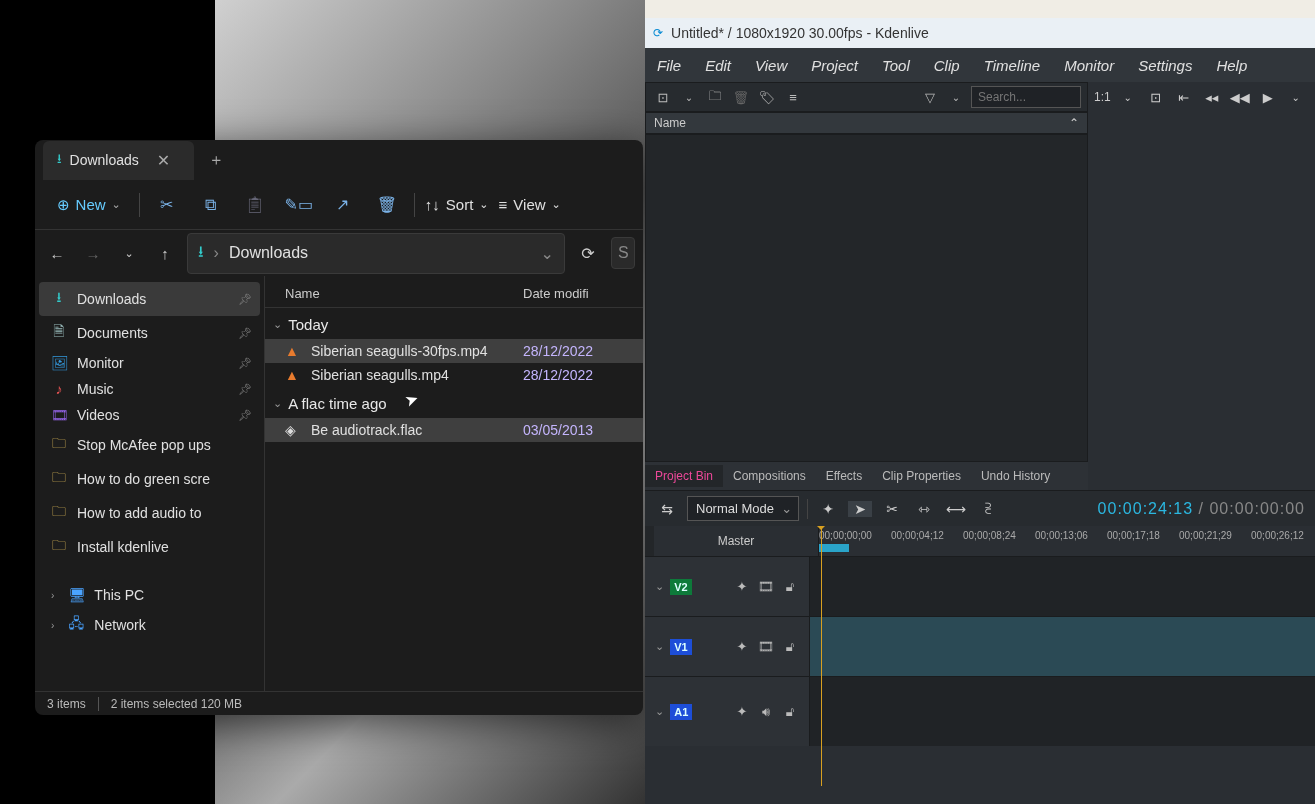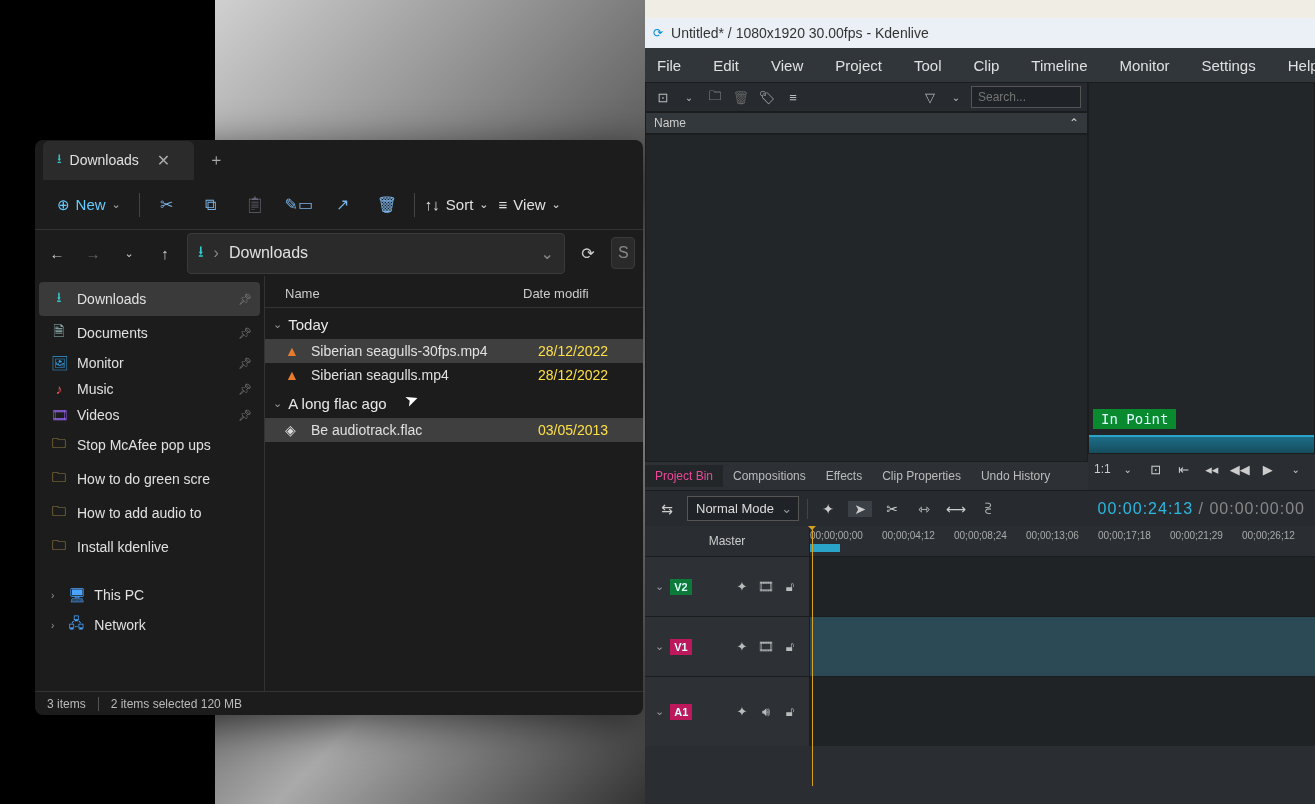--- a/index.html
+++ b/index.html
@@ -43,32 +43,32 @@
 .list-header { display:flex; padding:6px 20px; border-bottom:1px solid #333; font-size:13px; color:#ccc; }
 .col-name{ flex:1; } .col-date{ width:100px; text-align:left;margin-left:22px; }
 .group-row { display:flex; align-items:center; gap:6px; padding:8px 8px 6px; font-size:15px; color:#e8e8e8; }
 .group-chev{ color:#999; font-size:11px; }
 .file-row { display:flex; align-items:center; padding:4px 20px; font-size:14px; gap:10px; }
 .file-row.selected { background:#3f3f3f; }
 .file-ic{ width:16px; }
 .file-ic.vlc{ color:#e87b2e; }
 .file-ic.flac{ color:#ddd; }
 .file-name{ flex:1; white-space:nowrap; overflow:hidden; }
-.file-date{ width:100px; color:#fde047;text-align:center; }
+.file-date{ width:100px; color:#c4b5fd; }
 
 .ex-status { position:absolute; bottom:0; left:0; right:0; height:24px; border-top:1px solid #333; display:flex; align-items:center; gap:12px; padding:0 12px; font-size:12px; color:#bbb; }
 .status-sep{ width:1px; height:14px; background:#555; }
 
 .cursor-arrow { position:absolute; left:405px; top:390px; color:#fff; font-size:16px; pointer-events:none; transform:rotate(-20deg); }
 
 
 .kden { position:absolute; left:645px; top:18px; width:670px; height:786px; background:#2a2e33; color:#ccc; font-size:13px; }
 .kden-title { height:30px; background:#eaf0f5; color:#333; display:flex; align-items:center; gap:8px; padding:0 8px; font-size:14px; }
 .kden-title .app-ic{ color:#0b8cd4; font-size:12px; }
-.kden-menu { height:34px; background:#31363b; display:flex; align-items:center; gap:32px; padding:0 12px; font-size:15px; color:#e0e0e0; }
+.kden-menu { height:34px; background:#31363b; display:flex; align-items:center; gap:24px; padding:0 12px; font-size:15px; color:#e0e0e0;font-style:italic; }
 .kden-main { display:flex; }
 
 .kden-left { width:443px; display:flex; flex-direction:column; }
 .bin-tools { height:30px; background:#272b2f; border:1px solid #1a1c1e; display:flex; align-items:center; padding:0 6px; gap:4px; }
 .bin-tools .sp{ flex:1; }
 .bin-ic{ width:22px; text-align:center; color:#bbb; font-size:13px; }
 .bin-ic.dim{ color:#666; }
 .bin-search input{ width:110px; background:#1f2226; border:1px solid #555; color:#aaa; padding:3px 6px; font-size:12px; }
 .bin-header { height:22px; background:#33383d; border:1px solid #1a1c1e; display:flex; align-items:center; justify-content:space-between; padding:0 8px; font-size:12px; }
 .bin-body { height:328px; background:#232629; border:1px solid #1a1c1e; }
@@ -90,33 +90,33 @@
 .tl-toolbar { height:36px; background:#272b2f; display:flex; align-items:center; gap:8px; padding:0 10px; border-top:1px solid #1a1c1e; }
 .tl-ic{ width:24px; text-align:center; color:#ccc; font-size:14px; }
 .tl-mode { background:#1f2226; border:1px solid #555; padding:4px 24px 4px 8px; color:#ddd; font-size:13px; position:relative; }
 .tl-mode::after{ content:'⌄'; position:absolute; right:6px; color:#999; }
 .tl-sep{ width:1px; height:20px; background:#444; }
 .tl-tc{ font-family:monospace; font-size:16px; letter-spacing:1px; }
 .tl-tc .cur{ color:#2bb7e0; } .tl-tc .total{ color:#888; }
 
 .timeline { background:#232629; }
 .tl-ruler { height:30px; display:flex; position:relative; }
-.tl-ruler-left { width:165px; display:flex; align-items:center; justify-content:center; font-size:12px; background:#2a2e33; border-right:1px solid #1a1c1e; }
+.tl-ruler-left { width:165px; display:flex; align-items:center; justify-content:center; font-size:12px; background:#2a2e33; border-right:1px solid #1a1c1e;margin-left:9px; }
 .tl-ruler-right { flex:1; position:relative; background:#2a2e33; }
 .tl-tick { position:absolute; top:4px; font-size:10px; color:#aaa; }
 .tl-playhead { position:absolute; top:0; bottom:-230px; width:1px; background:#d8a020; }
 .tl-playhead::before{ content:''; position:absolute; top:0; left:-4px; border:4px solid transparent; border-top-color:#d8a020; }
 .tl-zone { position:absolute; top:18px; left:0; width:30px; height:8px; background:#2aa4c9; }
 
 .track { height:60px; display:flex; border-top:1px solid #1a1c1e; }
 .track.audio{ height:70px; }
 .track-head { width:165px; background:#2d3136; display:flex; align-items:center; gap:6px; padding:0 10px; border-right:1px solid #1a1c1e; }
 .trk-chev{ color:#999; font-size:11px; }
 .trk-label{ background:#0d7a3a; color:#dff; font-size:11px; padding:2px 4px; font-weight:bold; }
-.trk-label.v1{ background:#be185d; }
+.trk-label.v1{ background:#1d4ed8; }
 .trk-ic{ width:18px; text-align:center; color:#bbb; font-size:13px; }
 .track-body { flex:1; background:#202326; }
 .track-body.v1{ background:#2b4a55; }
 </style>
 </head>
 <body>
 
 <div class="bg-photo"></div>
 <div class="bg-sig"></div>
 
@@ -242,21 +242,21 @@
           <span class="file-name">Siberian seagulls-30fps.mp4</span>
           <span class="file-date">28/12/2022</span>
         </div>
       <div class="file-row">
           <span class="file-ic vlc">▲</span>
           <span class="file-name">Siberian seagulls.mp4</span>
           <span class="file-date">28/12/2022</span>
         </div>
       <div class="group-row">
           <span class="group-chev">⌄</span>
-          <span>A long flac ago</span>
+          <span>A flac time ago</span>
         </div>
       <div class="file-row selected">
           <span class="file-ic flac">◈</span>
           <span class="file-name">Be audiotrack.flac</span>
           <span class="file-date">03/05/2013</span>
         </div>
     </div>
   </div>
 
   <div class="ex-status">
@@ -308,24 +308,20 @@
       <div class="bin-tabs">
         <span class="bin-tab active">Project Bin</span>
         <span class="bin-tab">Compositions</span>
         <span class="bin-tab">Effects</span>
         <span class="bin-tab">Clip Properties</span>
         <span class="bin-tab">Undo History</span>
       </div>
     </div>
 
     <div class="kden-right">
-      <div class="mon-area">
-        <div class="in-point">In Point</div>
-        <div class="mon-ruler"></div>
-      </div>
       <div class="mon-ctrl">
         <span class="mon-scale">1:1</span>
         <span class="mon-ic" style="font-size:10px">⌄</span>
         <span class="mon-ic">⊡</span>
         <span class="mon-ic">⇤</span>
         <span class="mon-ic">◂◂</span>
         <span class="mon-ic">◀◀</span>
         <span class="mon-ic">▶</span>
         <span class="mon-ic" style="font-size:10px">⌄</span>
       </div>

